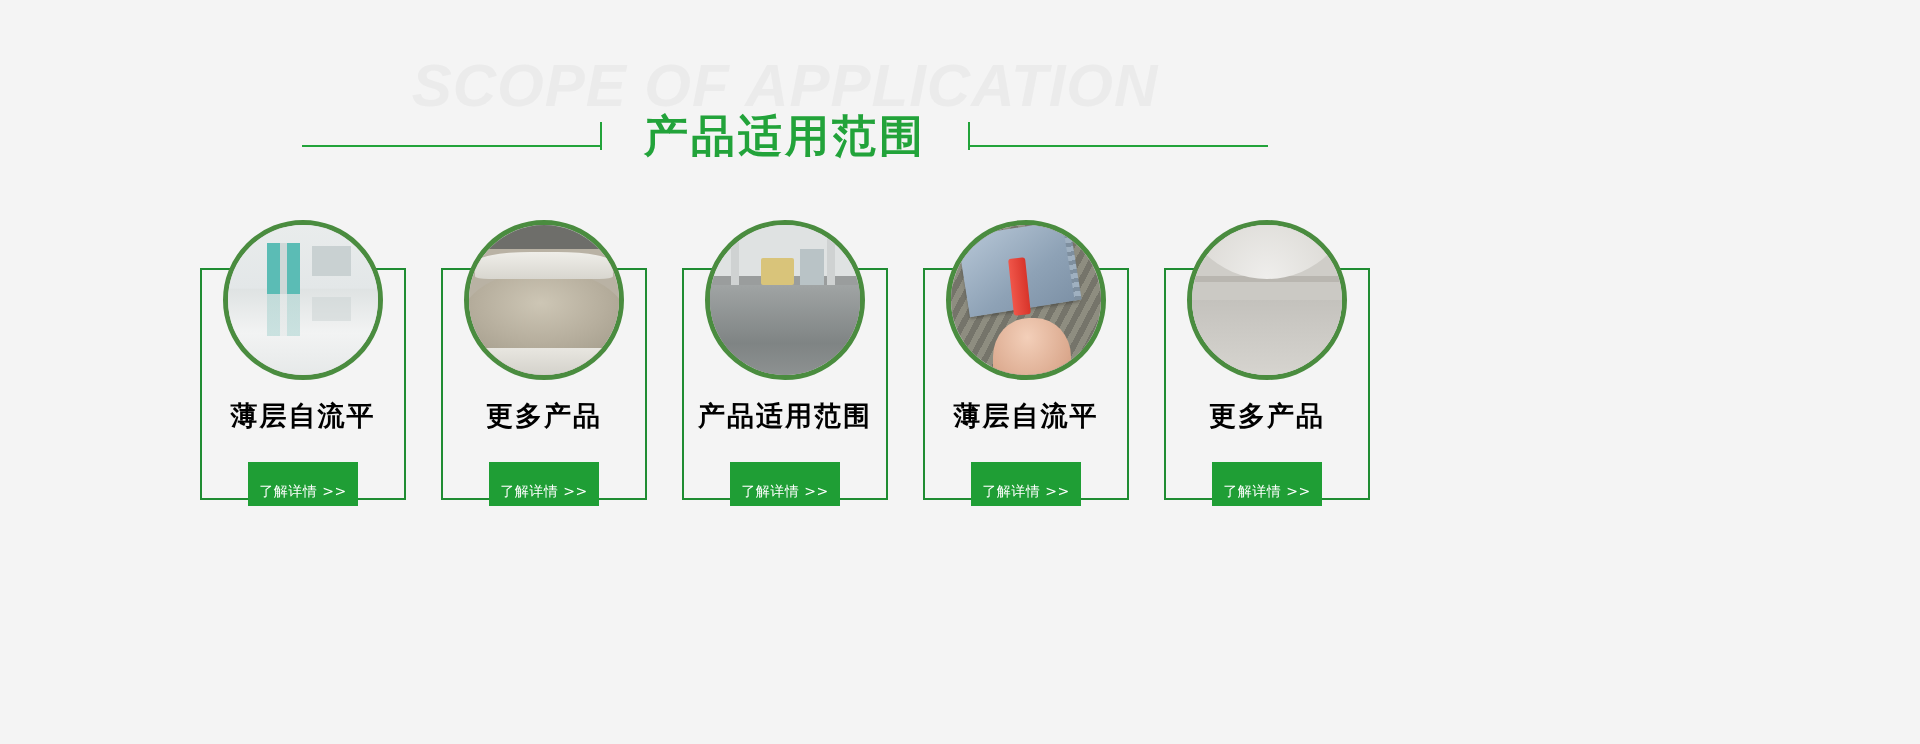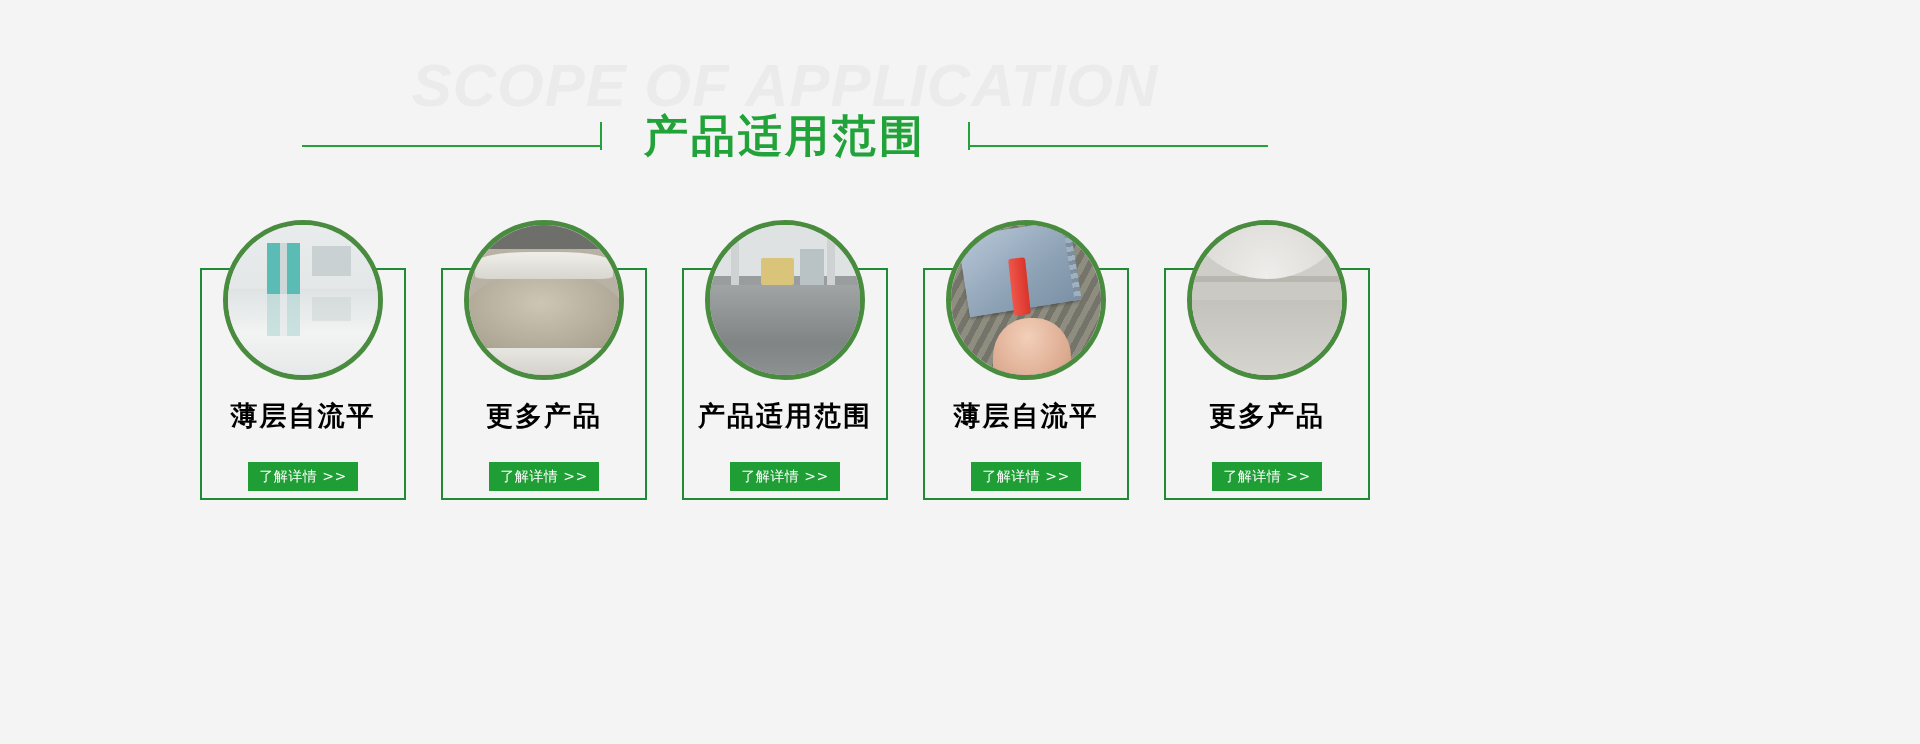--- a/index.html
+++ b/index.html
@@ -174,21 +174,21 @@
     display: flex;
     justify-content: center;
     z-index: 4;
   }
   .detail-btn {
     display: inline-block;
     background: #1f9e35;
     color: #ffffff;
     font-size: 14px;
     line-height: 1;
-    padding: 7px 11px 8px 11px;
+    padding: 22px 11px 8px 11px;
     white-space: nowrap;
     border: none;
     cursor: pointer;
     font-family: "DejaVu Sans", "Liberation Sans", sans-serif;
     letter-spacing: 0.5px;
   }
 
   
   .ph { position:absolute; left:0; top:0; width:100%; height:100%; }
 

